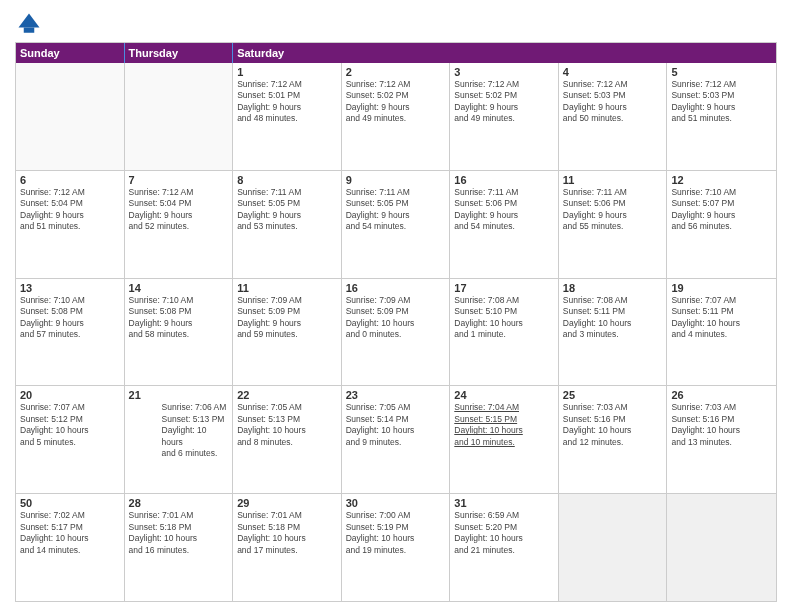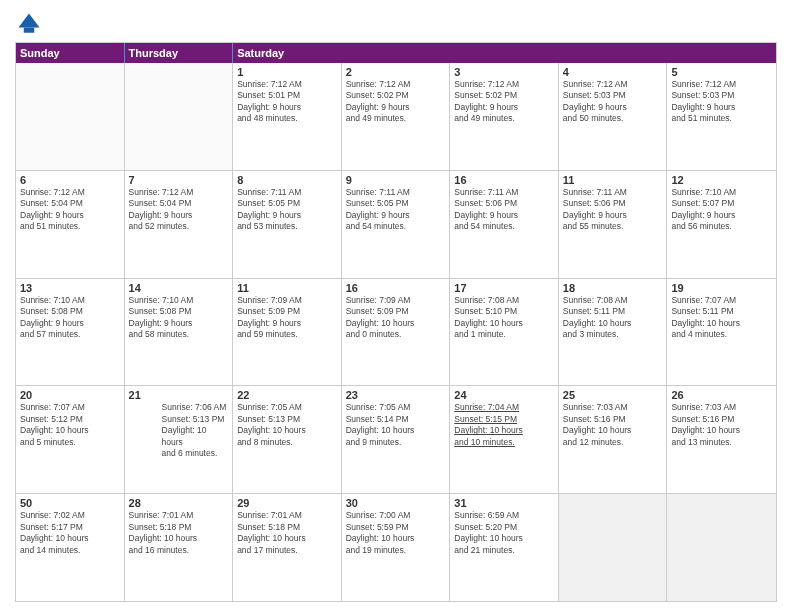--- a/index.html
+++ b/index.html
@@ -349,21 +349,21 @@
           <div class="cal-cell">
             <span class="day-num">29</span>
             <div class="day-info" style="white-space: pre-line;">Sunrise: 7:01 AM
 Sunset: 5:18 PM
 Daylight: 10 hours
 and 17 minutes.</div>
           </div>
           <div class="cal-cell">
             <span class="day-num">30</span>
             <div class="day-info" style="white-space: pre-line;">Sunrise: 7:00 AM
-Sunset: 5:59 PM
+Sunset: 5:19 PM
 Daylight: 10 hours
 and 19 minutes.</div>
           </div>
           <div class="cal-cell">
             <span class="day-num">31</span>
             <div class="day-info" style="white-space: pre-line;">Sunrise: 6:59 AM
 Sunset: 5:20 PM
 Daylight: 10 hours
 and 21 minutes.</div>
           </div>

